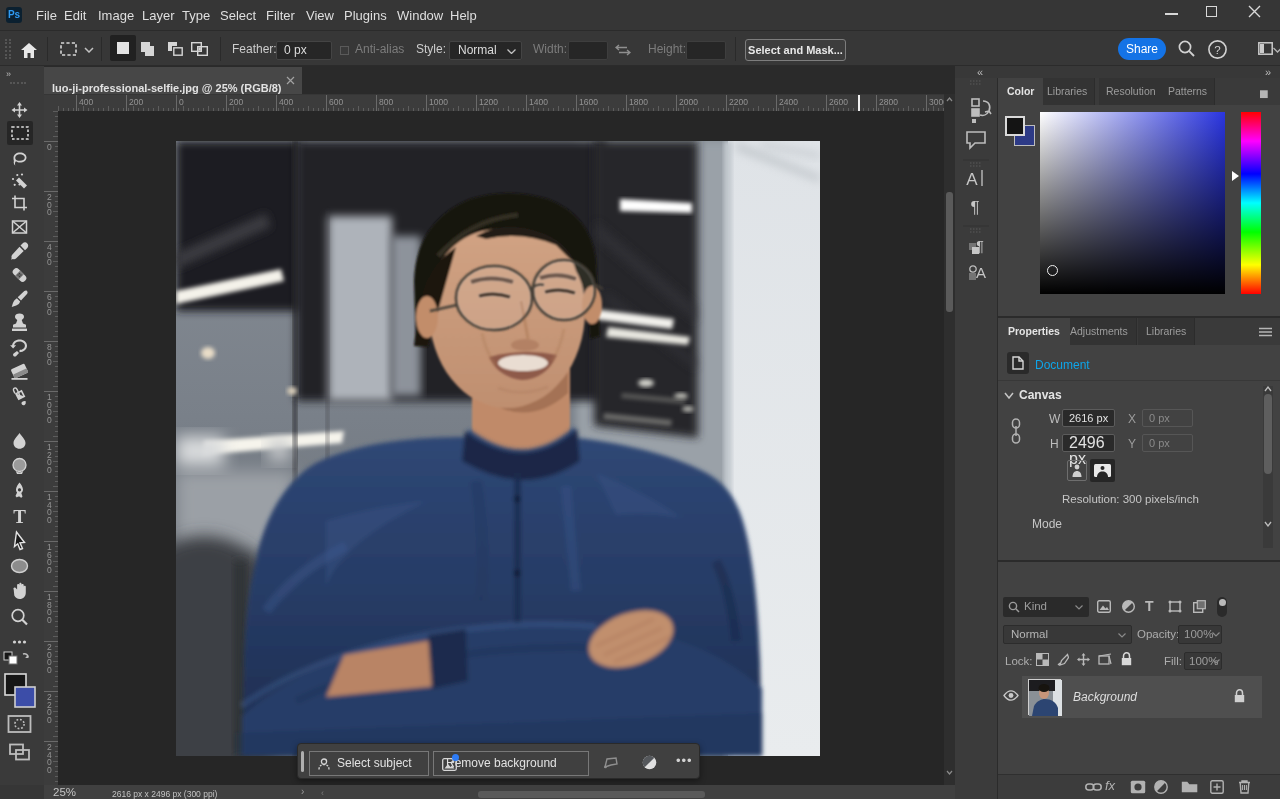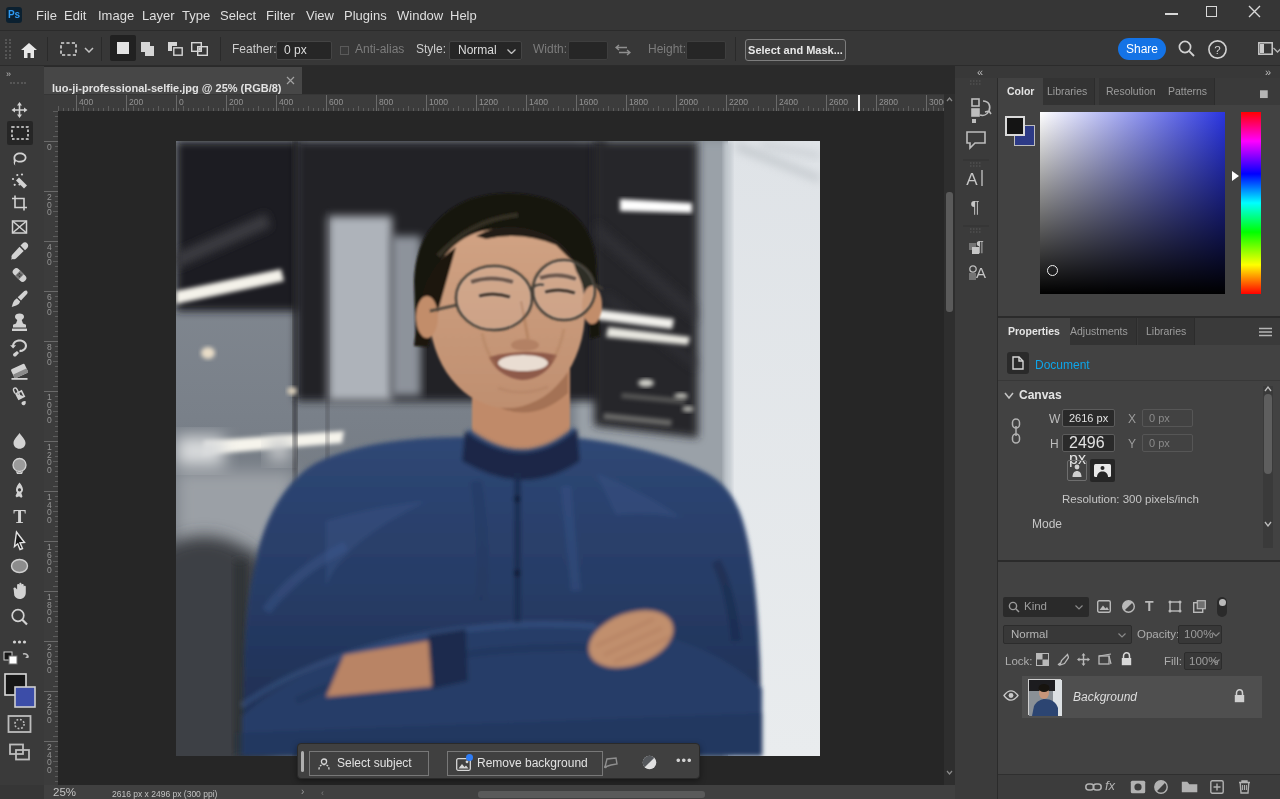--- a/index.html
+++ b/index.html
@@ -534,21 +534,21 @@
   </div>
 
   <div id="taskbar" class="abs">
     <div style="position:absolute;left:3px;top:7px;width:3px;height:21px;background:#aeaeae;border-radius:2px"></div>
     <div class="tbtn" style="left:11px;width:120px;padding-left:27px">Select subject
       <svg style="position:absolute;left:7px;top:5px" width="14" height="14" viewBox="0 0 14 14">
           <circle cx="7" cy="4.6" r="2.6" fill="none" stroke="#d6d6d6" stroke-width="1.3"></circle>
           <path d="M2 12.5 C2 9 4 7.6 7 7.6 C10 7.6 12 9 12 12.5" fill="none" stroke="#d6d6d6" stroke-width="1.3" stroke-dasharray="2 1.4"></path>
         </svg>
     </div>
-    <div class="tbtn" style="left:149px;width:156px;padding-left:29px">Remove background
+    <div class="tbtn" style="left:135px;width:156px;padding-left:12px">Remove background
       <svg style="position:absolute;left:8px;top:6px" width="15" height="13" viewBox="0 0 15 13">
           <rect x="0.7" y="0.7" width="13.6" height="11.6" rx="1.5" fill="none" stroke="#d6d6d6" stroke-width="1.3"></rect>
           <path d="M2.5 10.5 L6 6 L8.5 9 L10 7.5 L12.5 10.5 Z" fill="#d6d6d6"></path>
           <circle cx="11" cy="3.8" r="1.4" fill="#d6d6d6"></circle>
         </svg>
       <div style="position:absolute;left:18px;top:2px;width:7px;height:7px;background:#2e7cf6;border-radius:50%"></div>
     </div>
     <svg style="position:absolute;left:305px;top:12px" width="16" height="13" viewBox="0 0 16 13">
         <path d="M2 11 L4 3 L13 2 L14 8 L8 9 Z" fill="none" stroke="#8f8f8f" stroke-width="1.4"></path>
         <circle cx="2.5" cy="11" r="1.3" fill="#8f8f8f"></circle>

